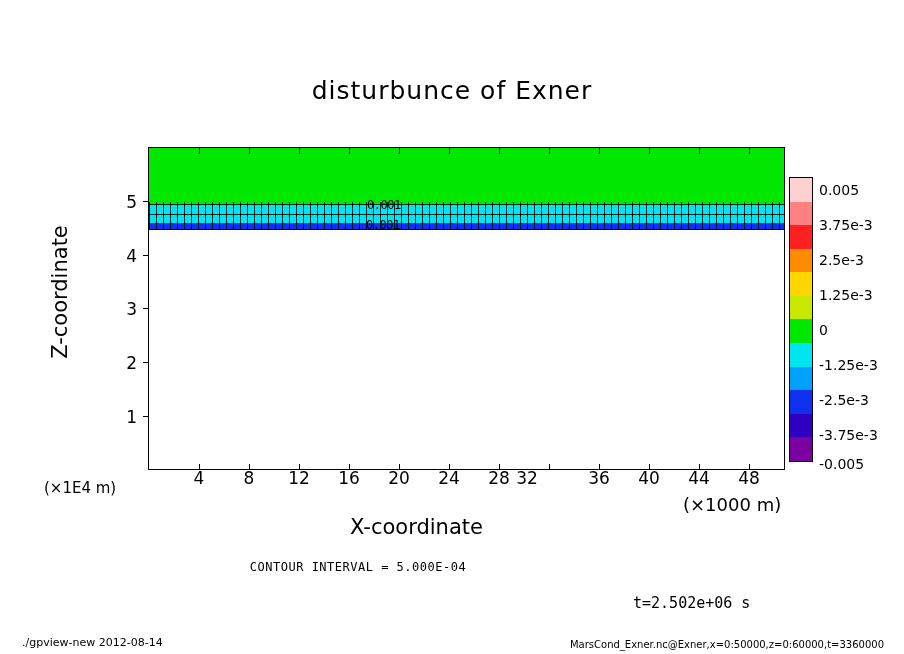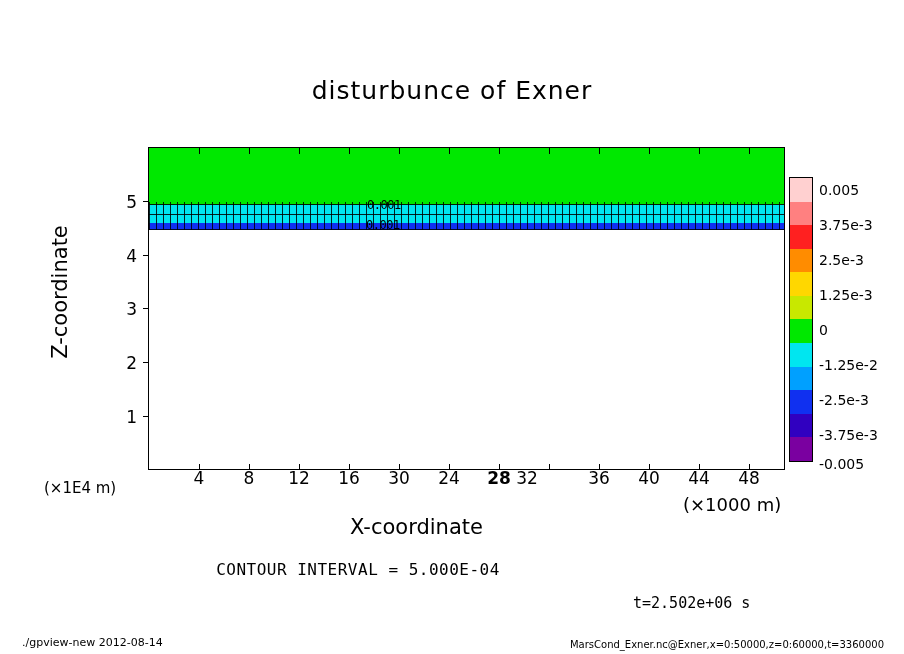--- a/index.html
+++ b/index.html
@@ -165,21 +165,21 @@
     font-size: 14px;
     font-family: "DejaVu Sans", sans-serif;
     white-space: nowrap;
   }
   .contour-interval {
     position: absolute;
     left: 0;
     top: 560px;
     width: 716px;
     text-align: center;
-    font-size: 16px;
+    font-size: 12px;
     font-family: "DejaVu Sans Mono", monospace;
     letter-spacing: 0.5px;
   }
   .time-label {
     position: absolute;
     left: 633px;
     top: 594px;
     font-size: 15px;
     font-family: "DejaVu Sans Mono", monospace;
   }
@@ -251,23 +251,23 @@
     <div class="tick-x-top" style="left:649px;top:148px;"></div>
     <div class="tick-x-top" style="left:699px;top:148px;"></div>
     <div class="tick-x-top" style="left:749px;top:148px;"></div>
   </div>
 
   <div>
     <div class="xlabel-tick" style="left:179px;top:468px;">4</div>
     <div class="xlabel-tick" style="left:229px;top:468px;">8</div>
     <div class="xlabel-tick" style="left:279px;top:468px;">12</div>
     <div class="xlabel-tick" style="left:329px;top:468px;">16</div>
-    <div class="xlabel-tick" style="left:379px;top:468px;">30</div>
+    <div class="xlabel-tick" style="left:379px;top:468px;">20</div>
     <div class="xlabel-tick" style="left:429px;top:468px;">24</div>
-    <div class="xlabel-tick" style="left:479px;top:468px;font-weight:bold;">28</div>
+    <div class="xlabel-tick" style="left:479px;top:468px;">28</div>
     <div class="xlabel-tick" style="left:507px;top:468px;">32</div>
     <div class="xlabel-tick" style="left:579px;top:468px;">36</div>
     <div class="xlabel-tick" style="left:629px;top:468px;">40</div>
     <div class="xlabel-tick" style="left:679px;top:468px;">44</div>
     <div class="xlabel-tick" style="left:729px;top:468px;">48</div>
   </div>
 
   <div>
     <div class="tick-y" style="left:143px;top:416px;"></div>
     <div class="tick-y" style="left:143px;top:362px;"></div>
@@ -303,21 +303,21 @@
     <div class="cb-cell" style="height:23.58px;background:#3000c0;"></div>
     <div class="cb-cell" style="height:23.58px;background:#7a00a0;"></div>
   </div>
 
   <div>
     <div class="cb-tick-label" style="top:182px;">0.005</div>
     <div class="cb-tick-label" style="top:217px;">3.75e-3</div>
     <div class="cb-tick-label" style="top:252px;">2.5e-3</div>
     <div class="cb-tick-label" style="top:287px;">1.25e-3</div>
     <div class="cb-tick-label" style="top:322px;">0</div>
-    <div class="cb-tick-label" style="top:357px;">-1.25e-2</div>
+    <div class="cb-tick-label" style="top:357px;">-1.25e-3</div>
     <div class="cb-tick-label" style="top:392px;">-2.5e-3</div>
     <div class="cb-tick-label" style="top:427px;">-3.75e-3</div>
     <div class="cb-tick-label" style="top:456px;">-0.005</div>
   </div>
 
   <div class="contour-interval">CONTOUR INTERVAL = 5.000E-04</div>
   <div class="time-label">t=2.502e+06 s</div>
 
   <div class="footer-left">./gpview-new  2012-08-14</div>
   <div class="footer-right">MarsCond_Exner.nc@Exner,x=0:50000,z=0:60000,t=3360000</div>

